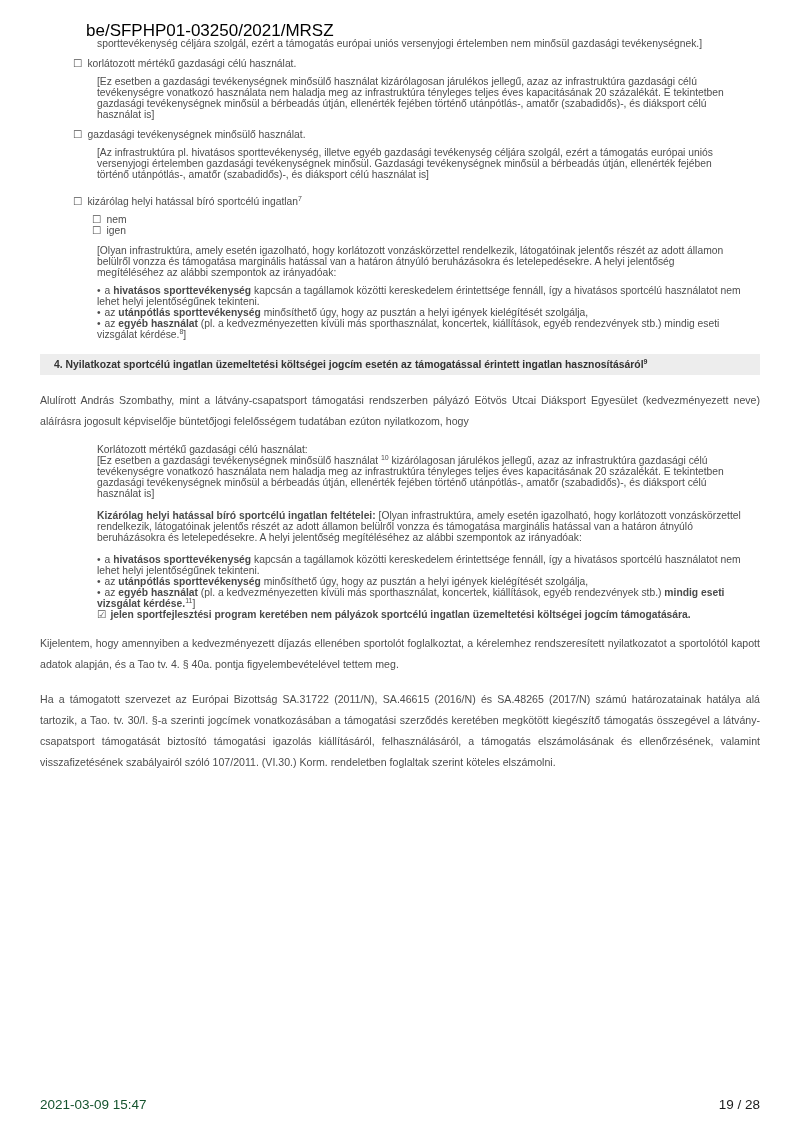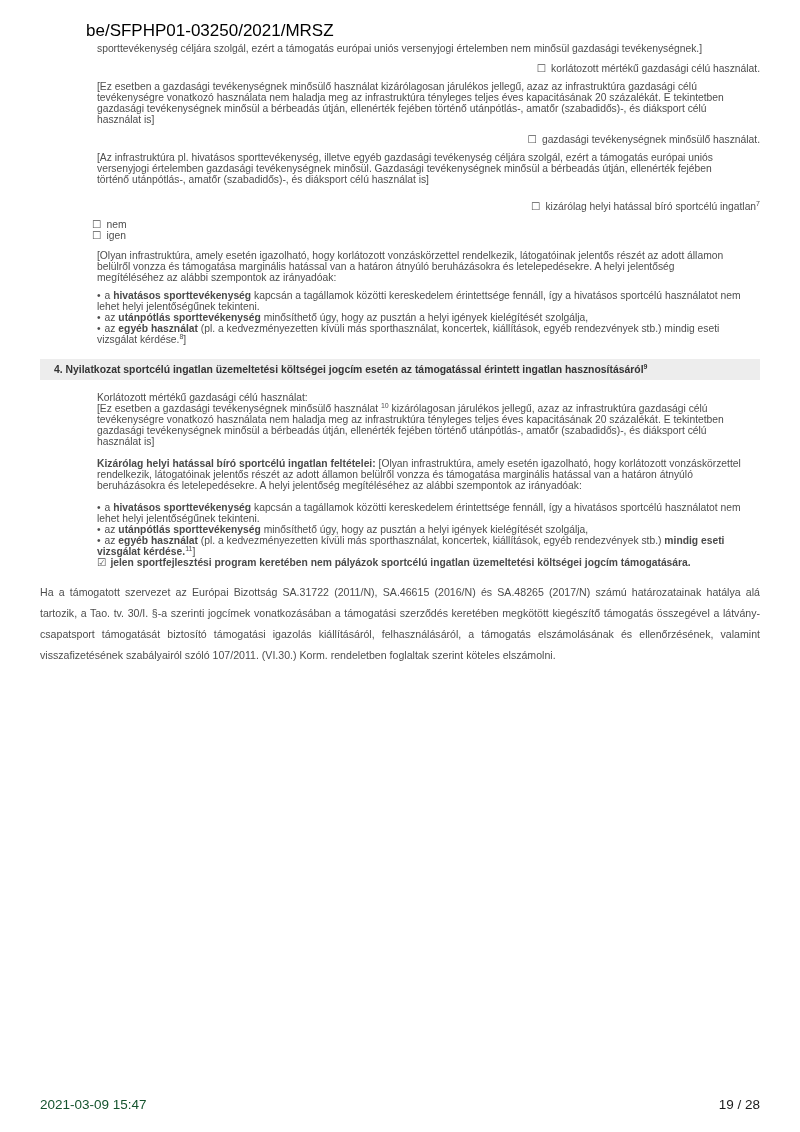--- a/index.html
+++ b/index.html
@@ -28,22 +28,22 @@
     position: absolute;
     top: 38px;
     left: 40px;
     width: 720px;
     font-size: 10.3px;
     line-height: 11px;
   }
   .ind1 { margin-left: 33px; }
   .ind1b { margin-left: 52px; }
   .ind2 { margin-left: 57px; width: 646px; }
-  .cont-line { margin-top: 5px; }
-  .opt { margin-top: 9px; text-align: right; }
+  .cont-line { }
+  .opt { margin-top: 9px; }
   .opt .cb { margin-right: 5px; }
   .cb { font-size: 10.5px; color: #555; }
   .detail { margin-top: 7px; }
   .opt3 { margin-top: 16px; }
   .yesno { margin-top: 7px; }
   .yesno div { margin-top: 0; }
   .yesno .cb { margin-right: 5px; }
   .note { margin-top: 9px; }
   .bullets { margin-top: 7px; }
   .bullet-line .dot { margin-right: 4px; }
@@ -131,20 +131,21 @@
     </div>
     <div class="bullet-line">
       <span class="dot">•</span><span>az </span><b>egyéb használat</b><span> (pl. a kedvezményezetten kívüli más sporthasználat, koncertek, kiállítások, egyéb rendezvények stb.) mindig eseti vizsgálat kérdése.</span><sup class="fn">8</sup><span>]</span>
     </div>
   </div>
 
   <div class="sec-header">
     <span>4. Nyilatkozat sportcélú ingatlan üzemeltetési költségei jogcím esetén az támogatással érintett ingatlan hasznosításáról</span><sup class="fn">9</sup>
   </div>
 
+  <div class="wide-par intro">Alulírott András Szombathy, mint a látvány-csapatsport támogatási rendszerben pályázó Eötvös Utcai Diáksport Egyesület (kedvezményezett neve) aláírásra jogosult képviselője büntetőjogi felelősségem tudatában ezúton nyilatkozom, hogy</div>
 
   <div class="ind2 block4">
     <div class="b4-head">Korlátozott mértékű gazdasági célú használat:</div>
     <div>
       <span>[Ez esetben a gazdasági tevékenységnek minősülő használat </span><sup class="fn">10</sup><span> kizárólagosan járulékos jellegű, azaz az infrastruktúra gazdasági célú tevékenységre vonatkozó használata nem haladja meg az infrastruktúra tényleges teljes éves kapacitásának 20 százalékát. E tekintetben gazdasági tevékenységnek minősül a bérbeadás útján, ellenérték fejében történő utánpótlás-, amatőr (szabadidős)-, és diáksport célú használat is]</span>
     </div>
     <div class="b4-gap"></div>
     <div>
       <b>Kizárólag helyi hatással bíró sportcélú ingatlan feltételei:</b><span> [Olyan infrastruktúra, amely esetén igazolható, hogy korlátozott vonzáskörzettel rendelkezik, látogatóinak jelentős részét az adott államon belülről vonzza és támogatása marginális hatással van a határon átnyúló beruházásokra és letelepedésekre. A helyi jelentőség megítéléséhez az alábbi szempontok az irányadóak:</span>
     </div>
@@ -156,19 +157,20 @@
       <span class="dot">•</span><span>az </span><b>utánpótlás sporttevékenység</b><span> minősíthető úgy, hogy az pusztán a helyi igények kielégítését szolgálja,</span>
     </div>
     <div class="bullet-line">
       <span class="dot">•</span><span>az </span><b>egyéb használat</b><span> (pl. a kedvezményezetten kívüli más sporthasználat, koncertek, kiállítások, egyéb rendezvények stb.) </span><b>mindig eseti vizsgálat kérdése.</b><sup class="fn">11</sup><span>]</span>
     </div>
     <div class="decl">
       <span class="cb">☑</span><span>jelen sportfejlesztési program keretében nem pályázok sportcélú ingatlan üzemeltetési költségei jogcím támogatására.</span>
     </div>
   </div>
 
+  <div class="wide-par closing1">Kijelentem, hogy amennyiben a kedvezményezett díjazás ellenében sportolót foglalkoztat, a kérelemhez rendszeresített nyilatkozatot a sportolótól kapott adatok alapján, és a Tao tv. 4. § 40a. pontja figyelembevételével tettem meg.</div>
 
   <div class="wide-par closing2">Ha a támogatott szervezet az Európai Bizottság SA.31722 (2011/N), SA.46615 (2016/N) és SA.48265 (2017/N) számú határozatainak hatálya alá tartozik, a Tao. tv. 30/I. §-a szerinti jogcímek vonatkozásában a támogatási szerződés keretében megkötött kiegészítő támogatás összegével a látvány-csapatsport támogatását biztosító támogatási igazolás kiállításáról, felhasználásáról, a támogatás elszámolásának és ellenőrzésének, valamint visszafizetésének szabályairól szóló 107/2011. (VI.30.) Korm. rendeletben foglaltak szerint köteles elszámolni.</div>
 
 </div>
 
 <div class="footer-left">2021-03-09 15:47</div>
 <div class="footer-right">19 / 28</div>
 
 </body></html>

